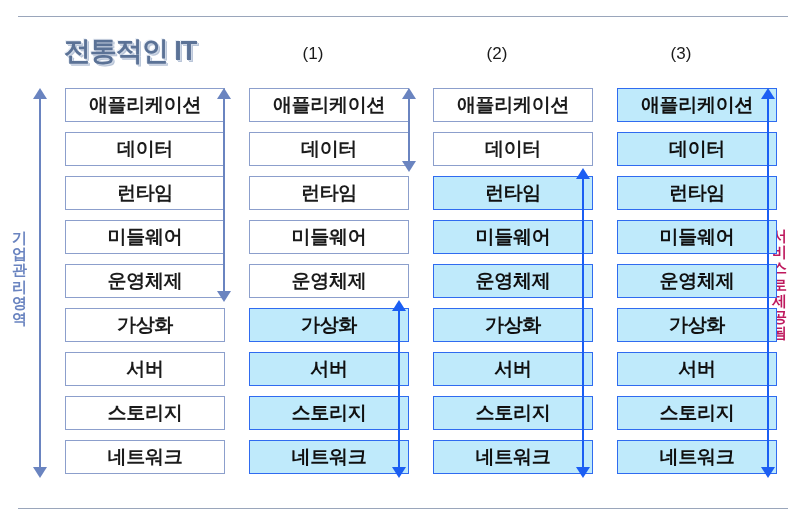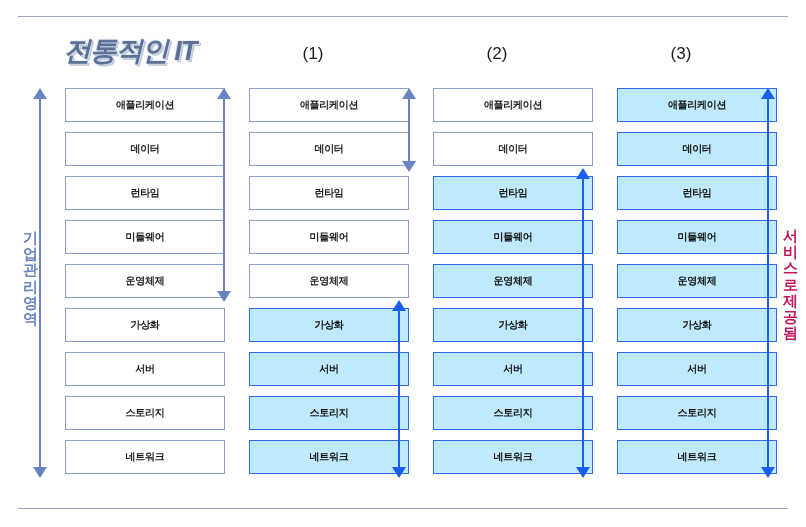--- a/index.html
+++ b/index.html
@@ -33,21 +33,20 @@
 
   
   .title-trad {
     position: absolute;
     left: 22px;
     top: 33px;
     width: 216px;
     text-align: center;
     font-size: 27px;
     font-weight: bold;
-    font-style: italic;
     letter-spacing: -1px;
     color: #5b7296;
     text-shadow:
        1px 1px 0 #cfd8e6,
        2px 2px 0 #b9c5d8,
       -1px -1px 0 #e9eef5;
     white-space: nowrap;
   }
   .col-head {
     position: absolute;
@@ -65,21 +64,21 @@
     width: 160px;
   }
   .box {
     position: relative;
     height: 34px;
     margin-bottom: 10px;
     box-sizing: border-box;
     display: flex;
     align-items: center;
     justify-content: center;
-    font-size: 10px;
+    font-size: 19px;
     font-weight: bold;
     letter-spacing: -0.3px;
     color: #1b1b1b;
   }
   .box.white {
     background: #ffffff;
     border: 1.4px solid #8c9fcc;
   }
   .box.blue {
     background: #bfeafb;
@@ -116,21 +115,21 @@
     bottom: 0;
     border-top: 11px solid currentColor;
   }
   .arrow.slate  { color: #6a84c0; }
   .arrow.bright { color: #1b5ef3; }
 
   
   .side-label {
     position: absolute;
     width: 26px;
-    text-align: right;
+    text-align: left;
     font-size: 15px;
     font-weight: bold;
     line-height: 1.08;
     letter-spacing: 0px;
     word-break: break-all;
     font-family: Liberation Serif, serif;
   }
   .side-label.left  { color: #6a84c0; }
   .side-label.right { color: #be185d; }
 </style>

